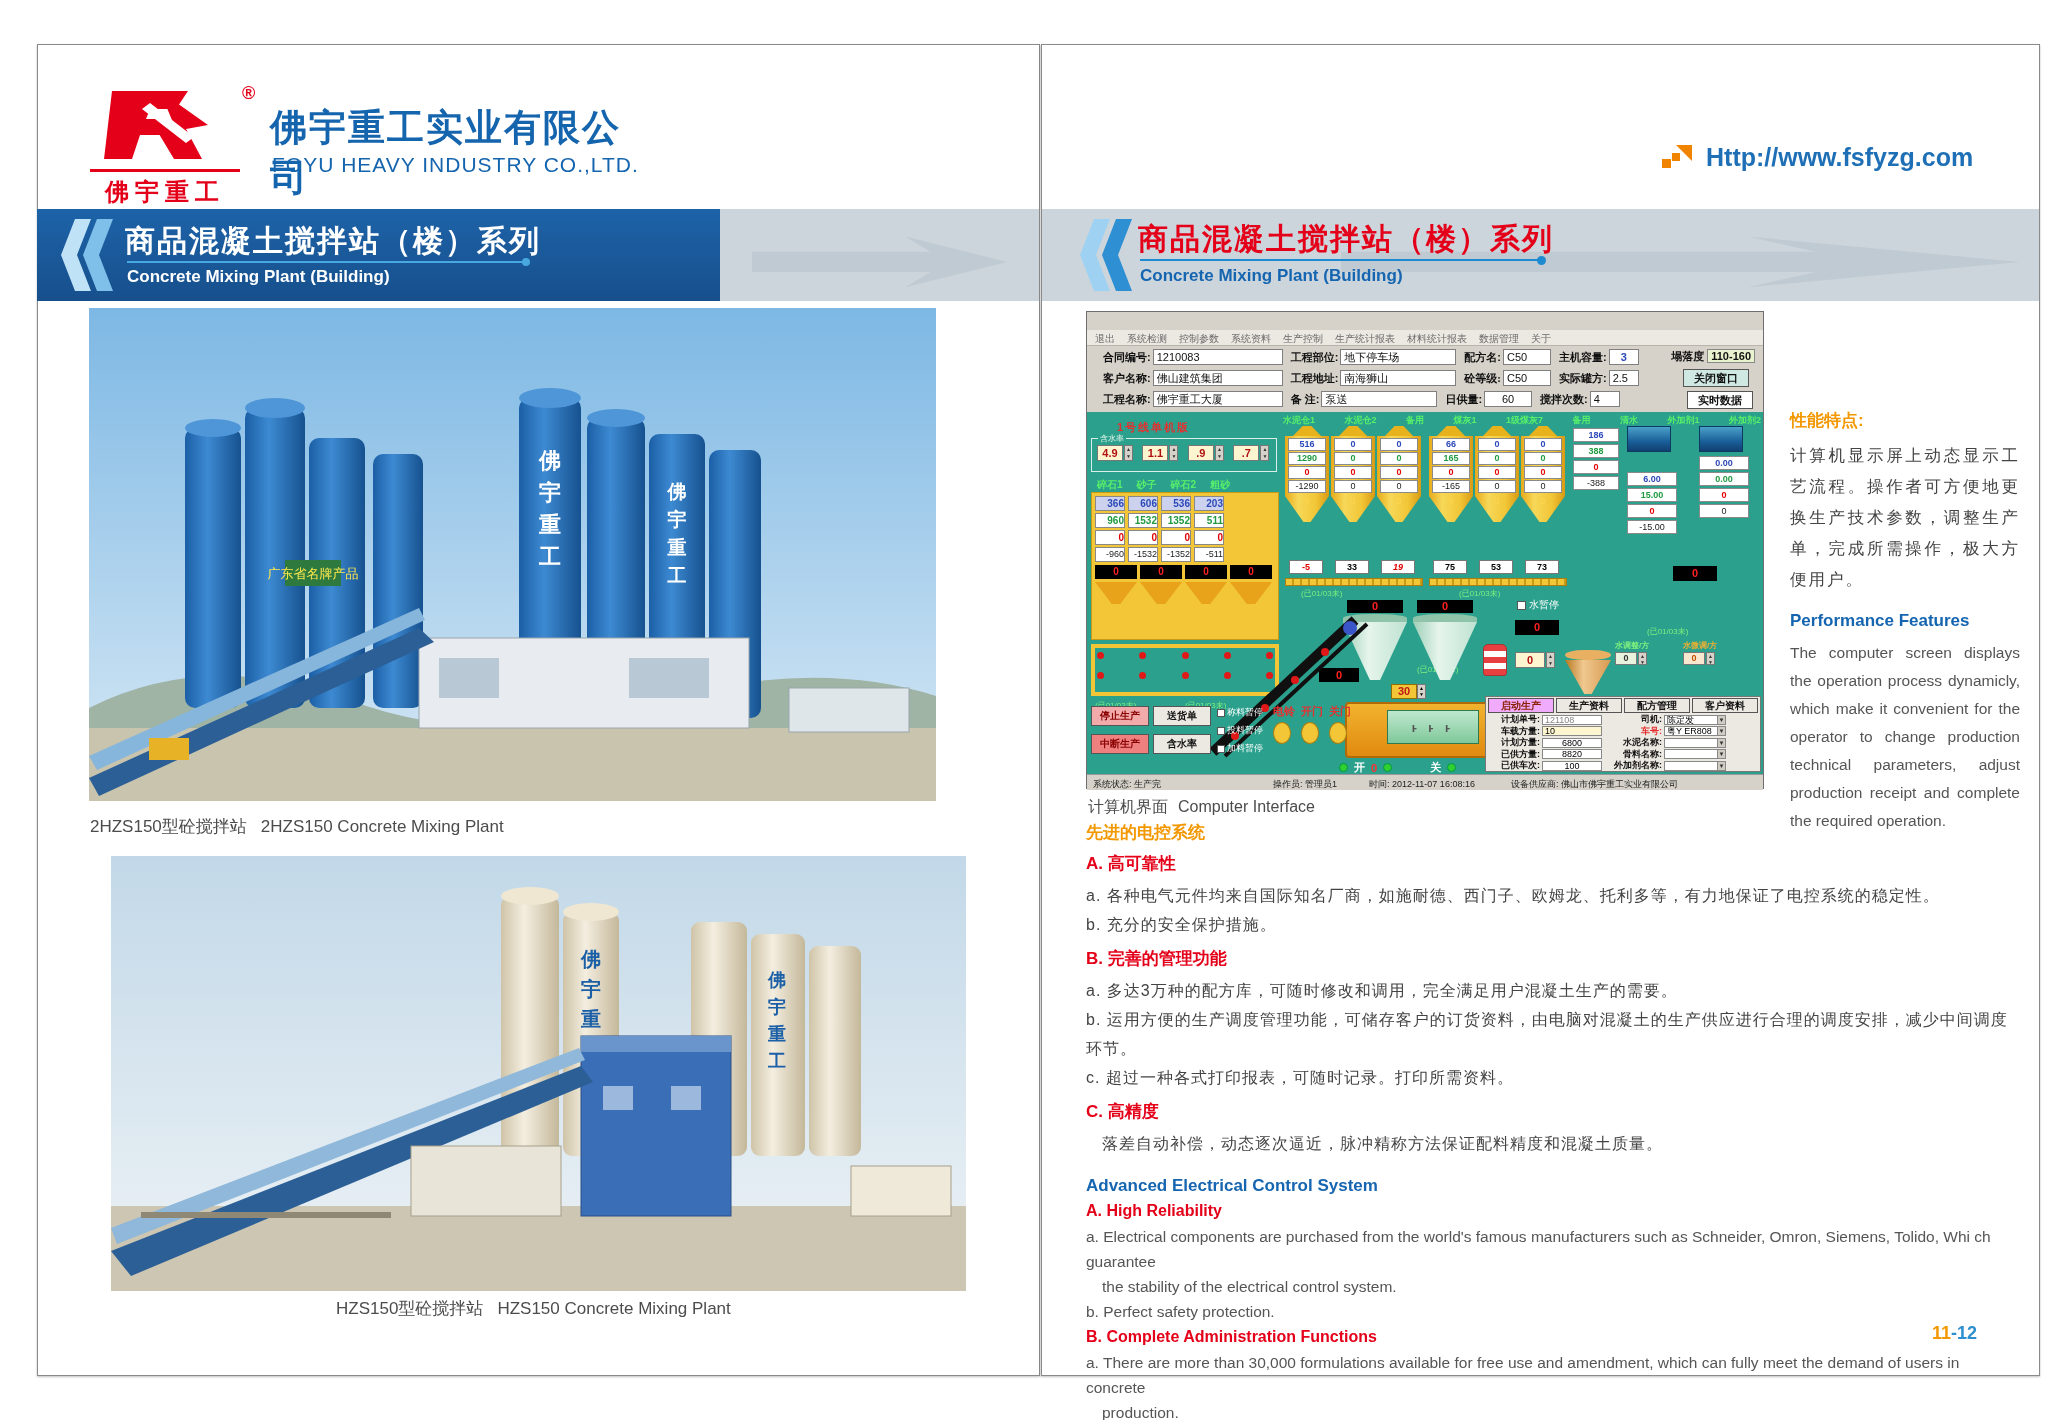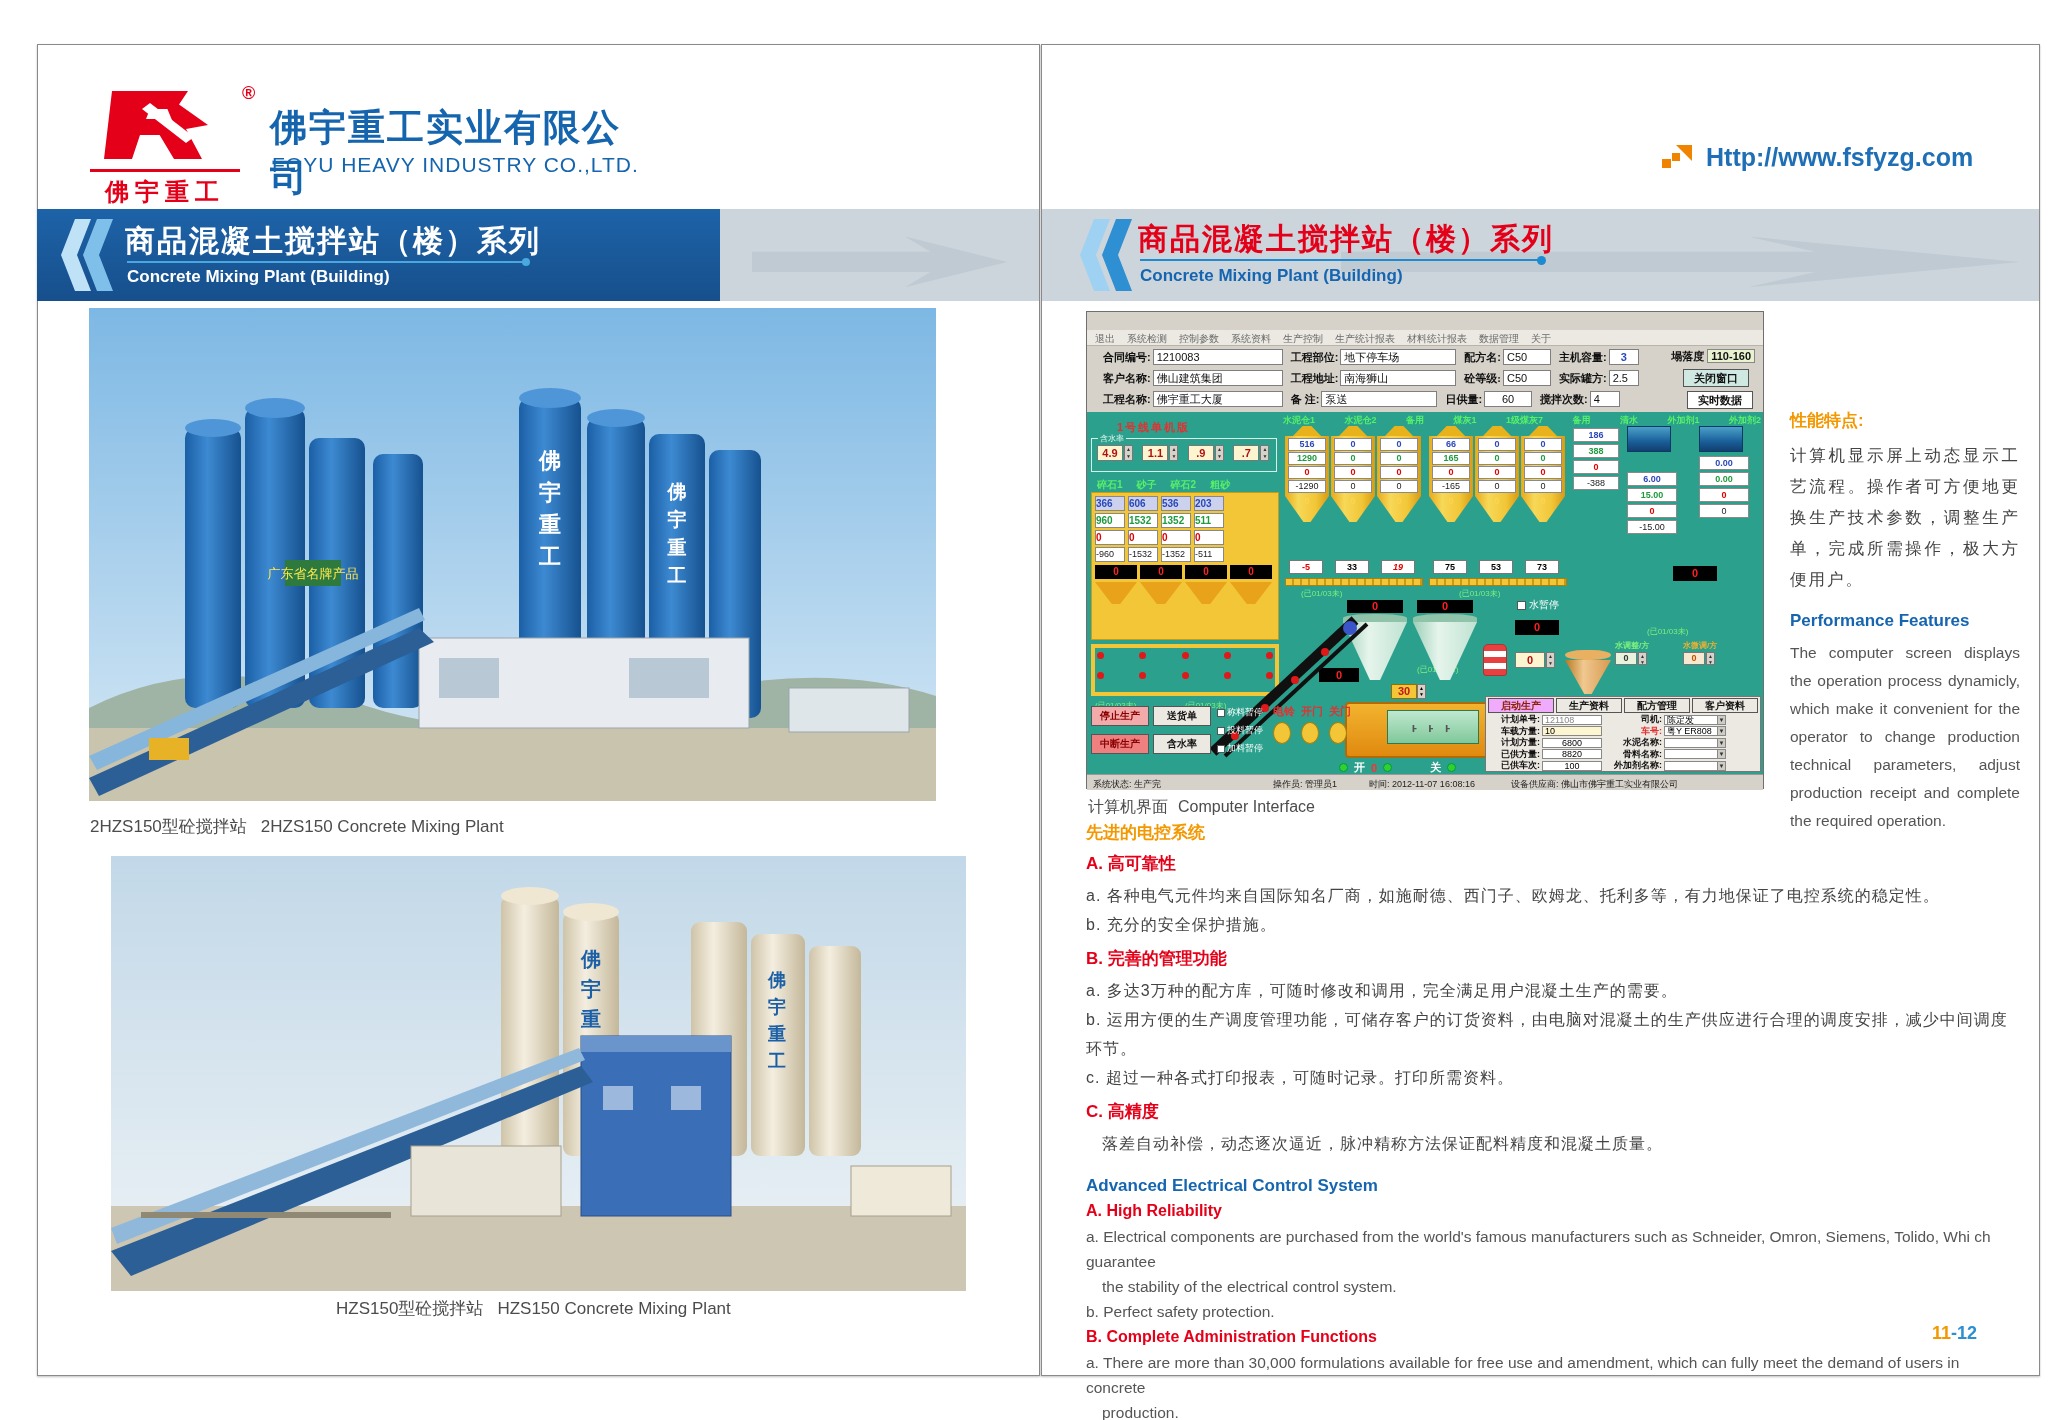--- a/index.html
+++ b/index.html
@@ -60,21 +60,21 @@
   .bins { position:absolute; left:196px; top:2px; width:478px; display:flex; justify-content:space-between; color:#57f06a; font-size:9px; font-weight:bold; }
   .ltag { position:absolute; left:30px; top:8px; color:#e53030; font-size:11px; font-weight:bold; letter-spacing:2px; }
   .grp { position:absolute; left:4px; top:26px; width:186px; height:34px; border:1px solid #d8f0e8; }
   .grp .gl { position:absolute; left:6px; top:-6px; background:#2ba08c; color:#e8f8f0; font-size:8px; padding:0 2px; }
   .spin { display:inline-flex; align-items:center; margin:6px 0 0 5px; }
   .spin .val { background:#fdf5d0; border:1px solid #777; color:#b01010; font-weight:bold; font-size:11px; width:26px; height:16px; line-height:14px; text-align:center; }
   .spin .ud { width:9px; height:16px; background:#d6d2ca; border:1px solid #777; margin-left:1px; font-size:5px; color:#333; line-height:7px; text-align:center; }
   .agg-labels { position:absolute; left:10px; top:66px; width:176px; display:flex; gap:14px; color:#57f06a; font-size:10px; font-weight:bold; }
   .agg { position:absolute; left:4px; top:80px; width:188px; height:148px; background:#f2c637; border:1px solid #c79a18; padding:3px; }
   .agg-row { display:flex; gap:3px; margin-bottom:2px; }
-  .cell { width:30px; height:15px; border:1px solid #888; font-size:10px; text-align:left; line-height:13px; background:#fff; overflow:hidden; }
+  .cell { width:30px; height:15px; border:1px solid #888; font-size:10px; text-align:right; line-height:13px; background:#fff; overflow:hidden; }
   .c-blue { background:#ccd2ee; color:#2b48b8; font-weight:bold; }
   .c-green { color:#1f9a3f; font-weight:bold; }
   .c-red { color:#e00000; font-weight:bold; }
   .c-black { color:#222; font-size:9px; }
   .dig { background:#000; color:#ff2020; font-weight:bold; text-align:center; }
   .agg .digrow { display:flex; gap:3px; margin-top:3px; }
   .agg .dig { width:42px; height:14px; font-size:10px; line-height:14px; }
   .agg .fun { width:42px; height:22px; background:#e8a31a; clip-path:polygon(0 0,100% 0,60% 100%,40% 100%); }
   .frame { position:absolute; left:4px; top:232px; width:188px; height:52px; border:4px solid #f2c637; }
   .frame .dots { position:absolute; left:2px; top:4px; width:176px; display:flex; justify-content:space-between; }

